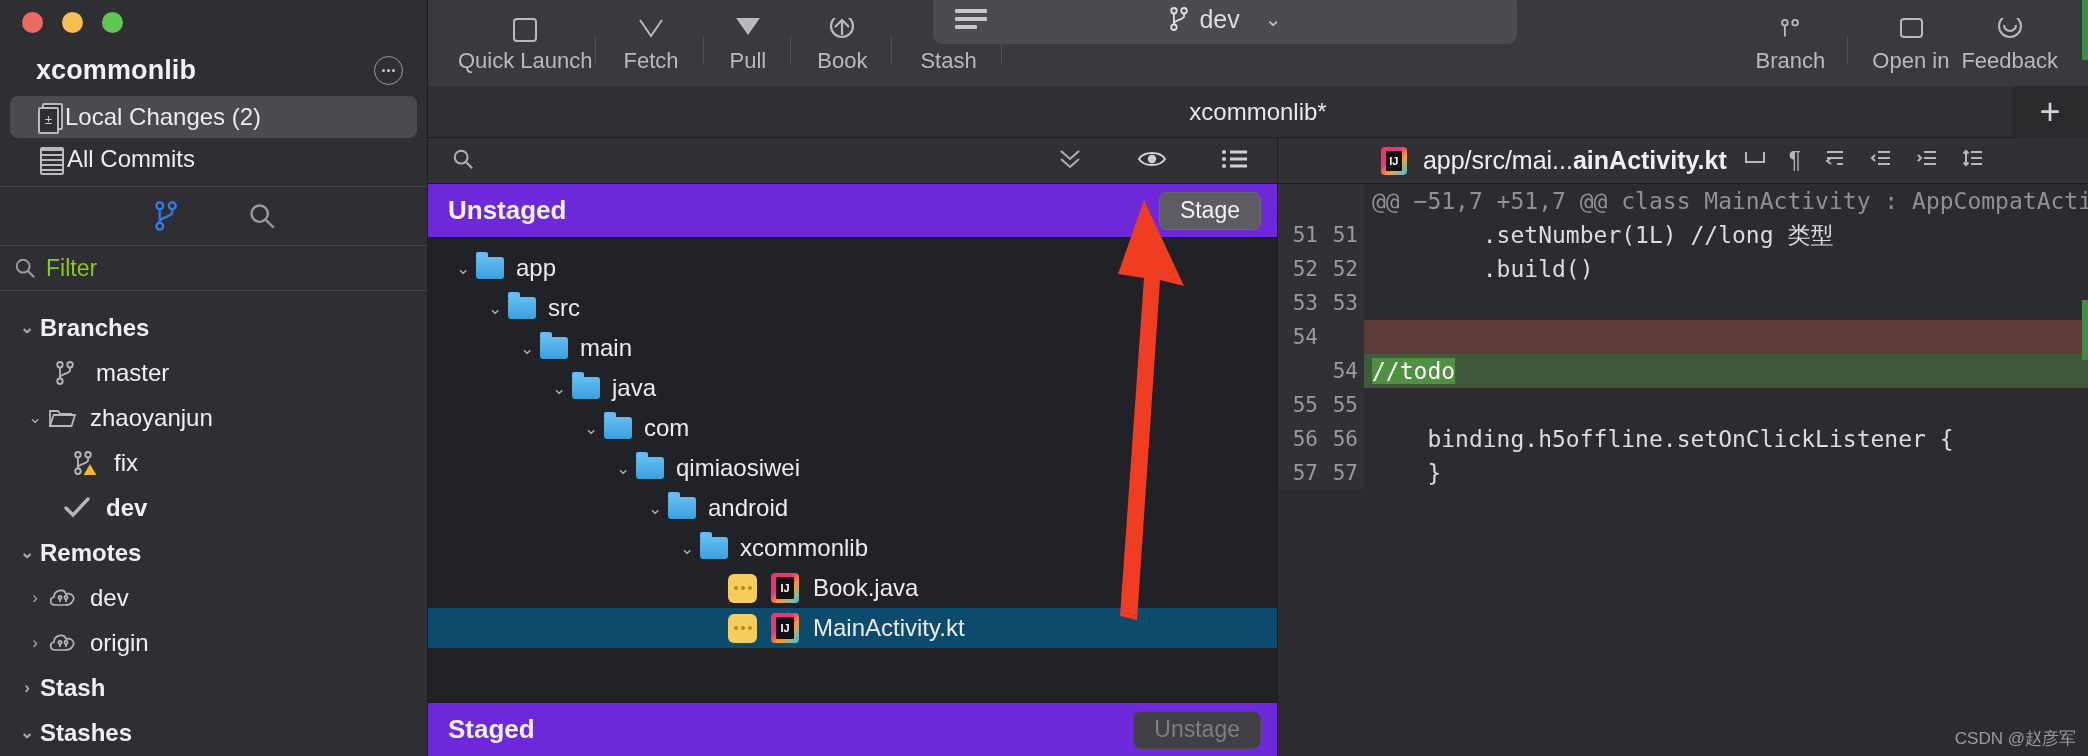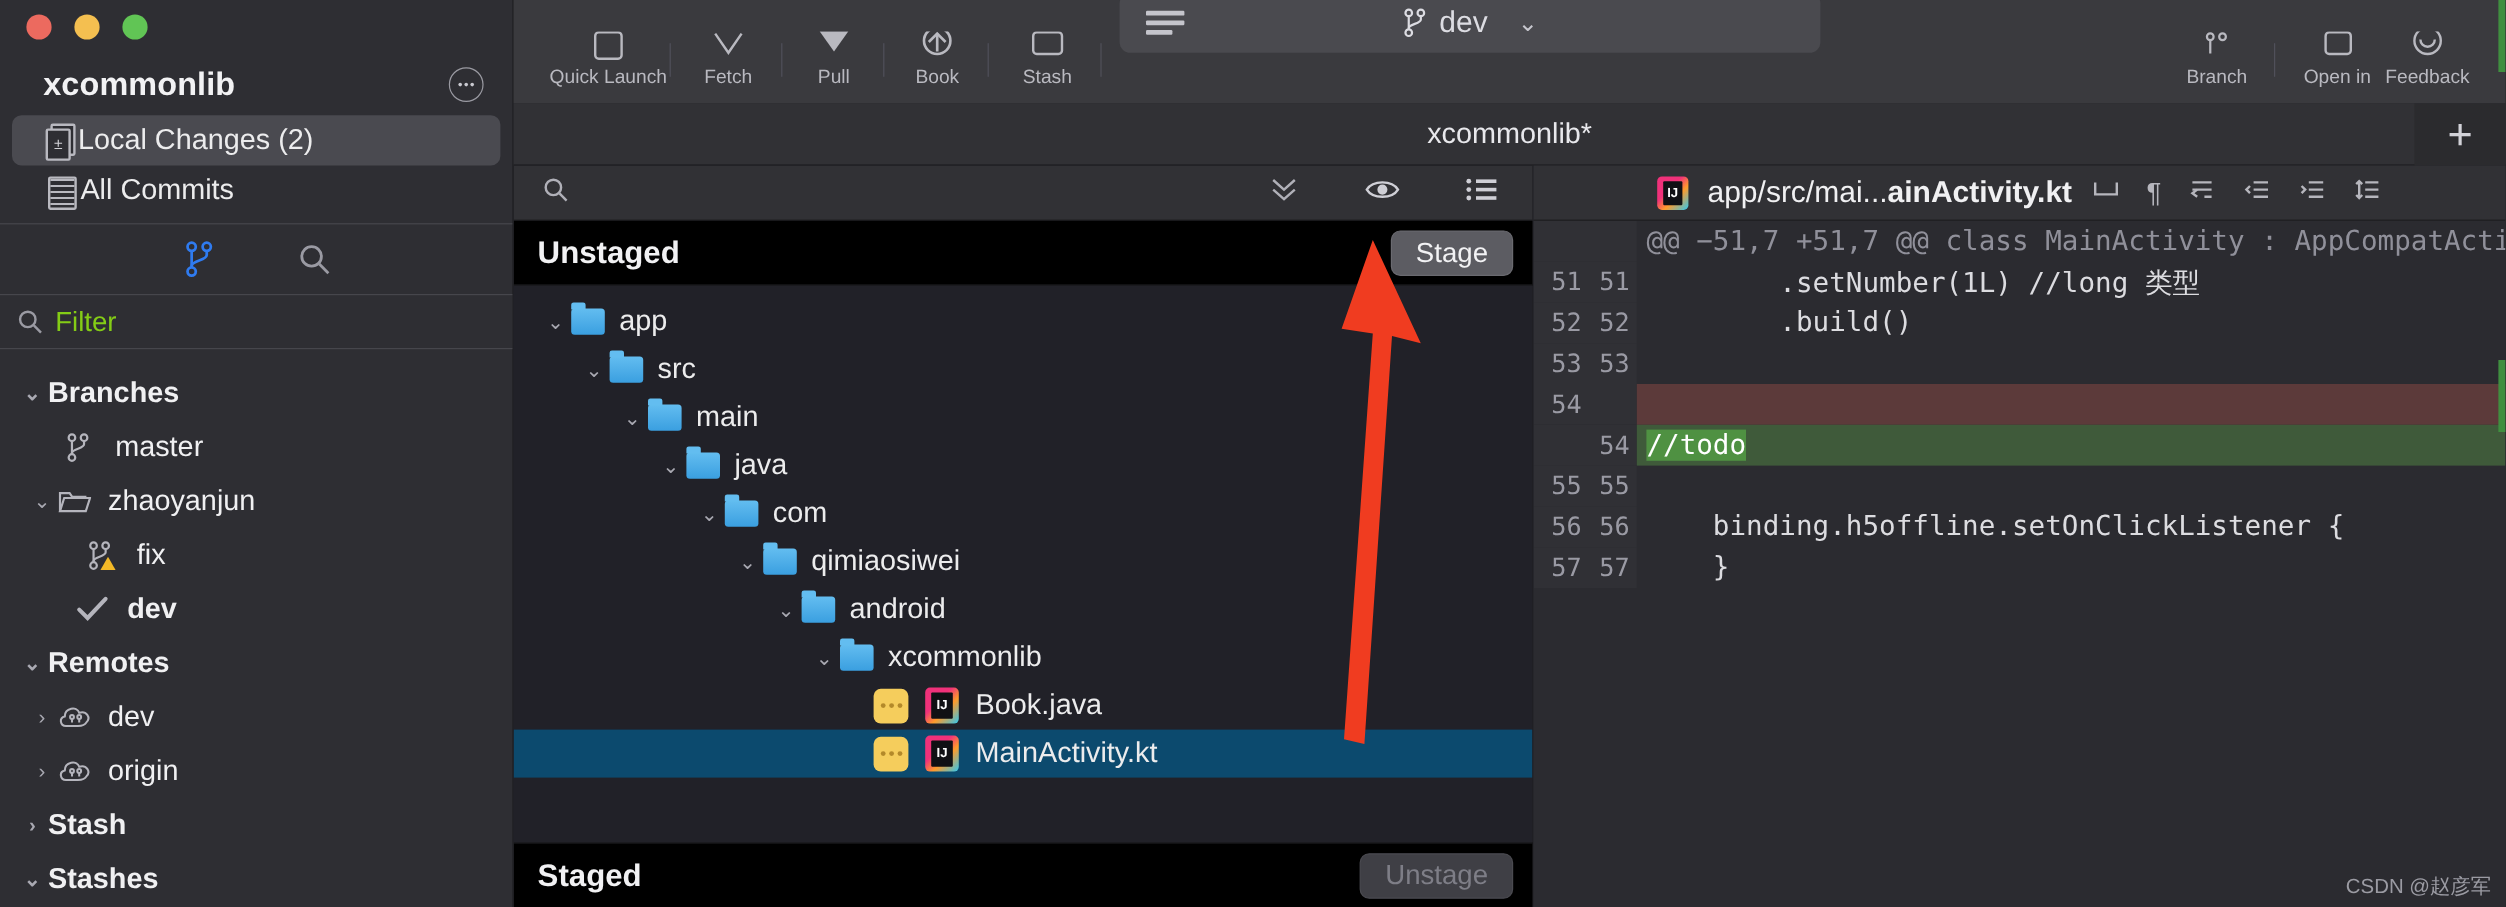--- a/index.html
+++ b/index.html
@@ -88,21 +88,21 @@
 
   
   .main { flex: 1; display: flex; flex-direction: column; min-width: 0; }
 
   .toolbar {
     height: 86px; background: #3a3a3e; display: flex; align-items: flex-end;
     position: relative; flex: none;
   }
   .tb-btn {
     display:flex; flex-direction: column; align-items:center; justify-content:flex-end;
-    color:#b9b9c0; font-size: 16px; padding-bottom: 12px; position: relative;
+    color:#b9b9c0; font-size: 22px; padding-bottom: 12px; position: relative;
   }
   .tb-glyph { height: 26px; display:flex; align-items:flex-end; justify-content:center; overflow:hidden; margin-bottom:4px;}
   .tb-sep { width:1px; height:28px; background:#50505a; margin: 0 2px 22px; }
 
   .branch-pill {
     position:absolute; left: 505px; top: -6px; width: 584px; height: 50px;
     background: #4a4a4f; border-radius: 9px; display:flex; align-items:center;
   }
   .pill-lines { margin-left: 22px; display:flex; flex-direction:column; gap:4px; }
   .pill-lines i { display:block; height: 4px; background:#c5c5cc; border-radius:1px; }
@@ -123,21 +123,21 @@
 
   
   .center-col { width: 850px; flex:none; display:flex; flex-direction:column; border-right:1px solid #1d1d20; background:#212128; }
   .center-toolbar {
     height: 46px; background:#313135; display:flex; align-items:center; padding: 0 24px;
     border-bottom: 1px solid #1d1d20; justify-content: space-between;
   }
   .ct-right { display:flex; align-items:center; gap: 54px; padding-right: 4px;}
 
   .section-head {
-    height: 54px; background:#000000; display:flex; align-items:center; justify-content:space-between;
+    height: 54px; background:#6d28d9; display:flex; align-items:center; justify-content:space-between;
     padding: 0 16px 0 20px; border-bottom: 1px solid #1d1d20;
   }
   .section-title { color:#f1f1f3; font-size: 26px; font-weight: bold; }
   .btn {
     height: 38px; padding: 0 20px; border-radius: 8px; background: #5c5c62;
     color:#f2f2f4; font-size: 23px; display:flex; align-items:center; justify-content:center;
     border: 1px solid #6a6a70;
   }
   .btn.disabled { background: #3f3f45; color:#7e7e87; border-color:#4a4a50; }
 

